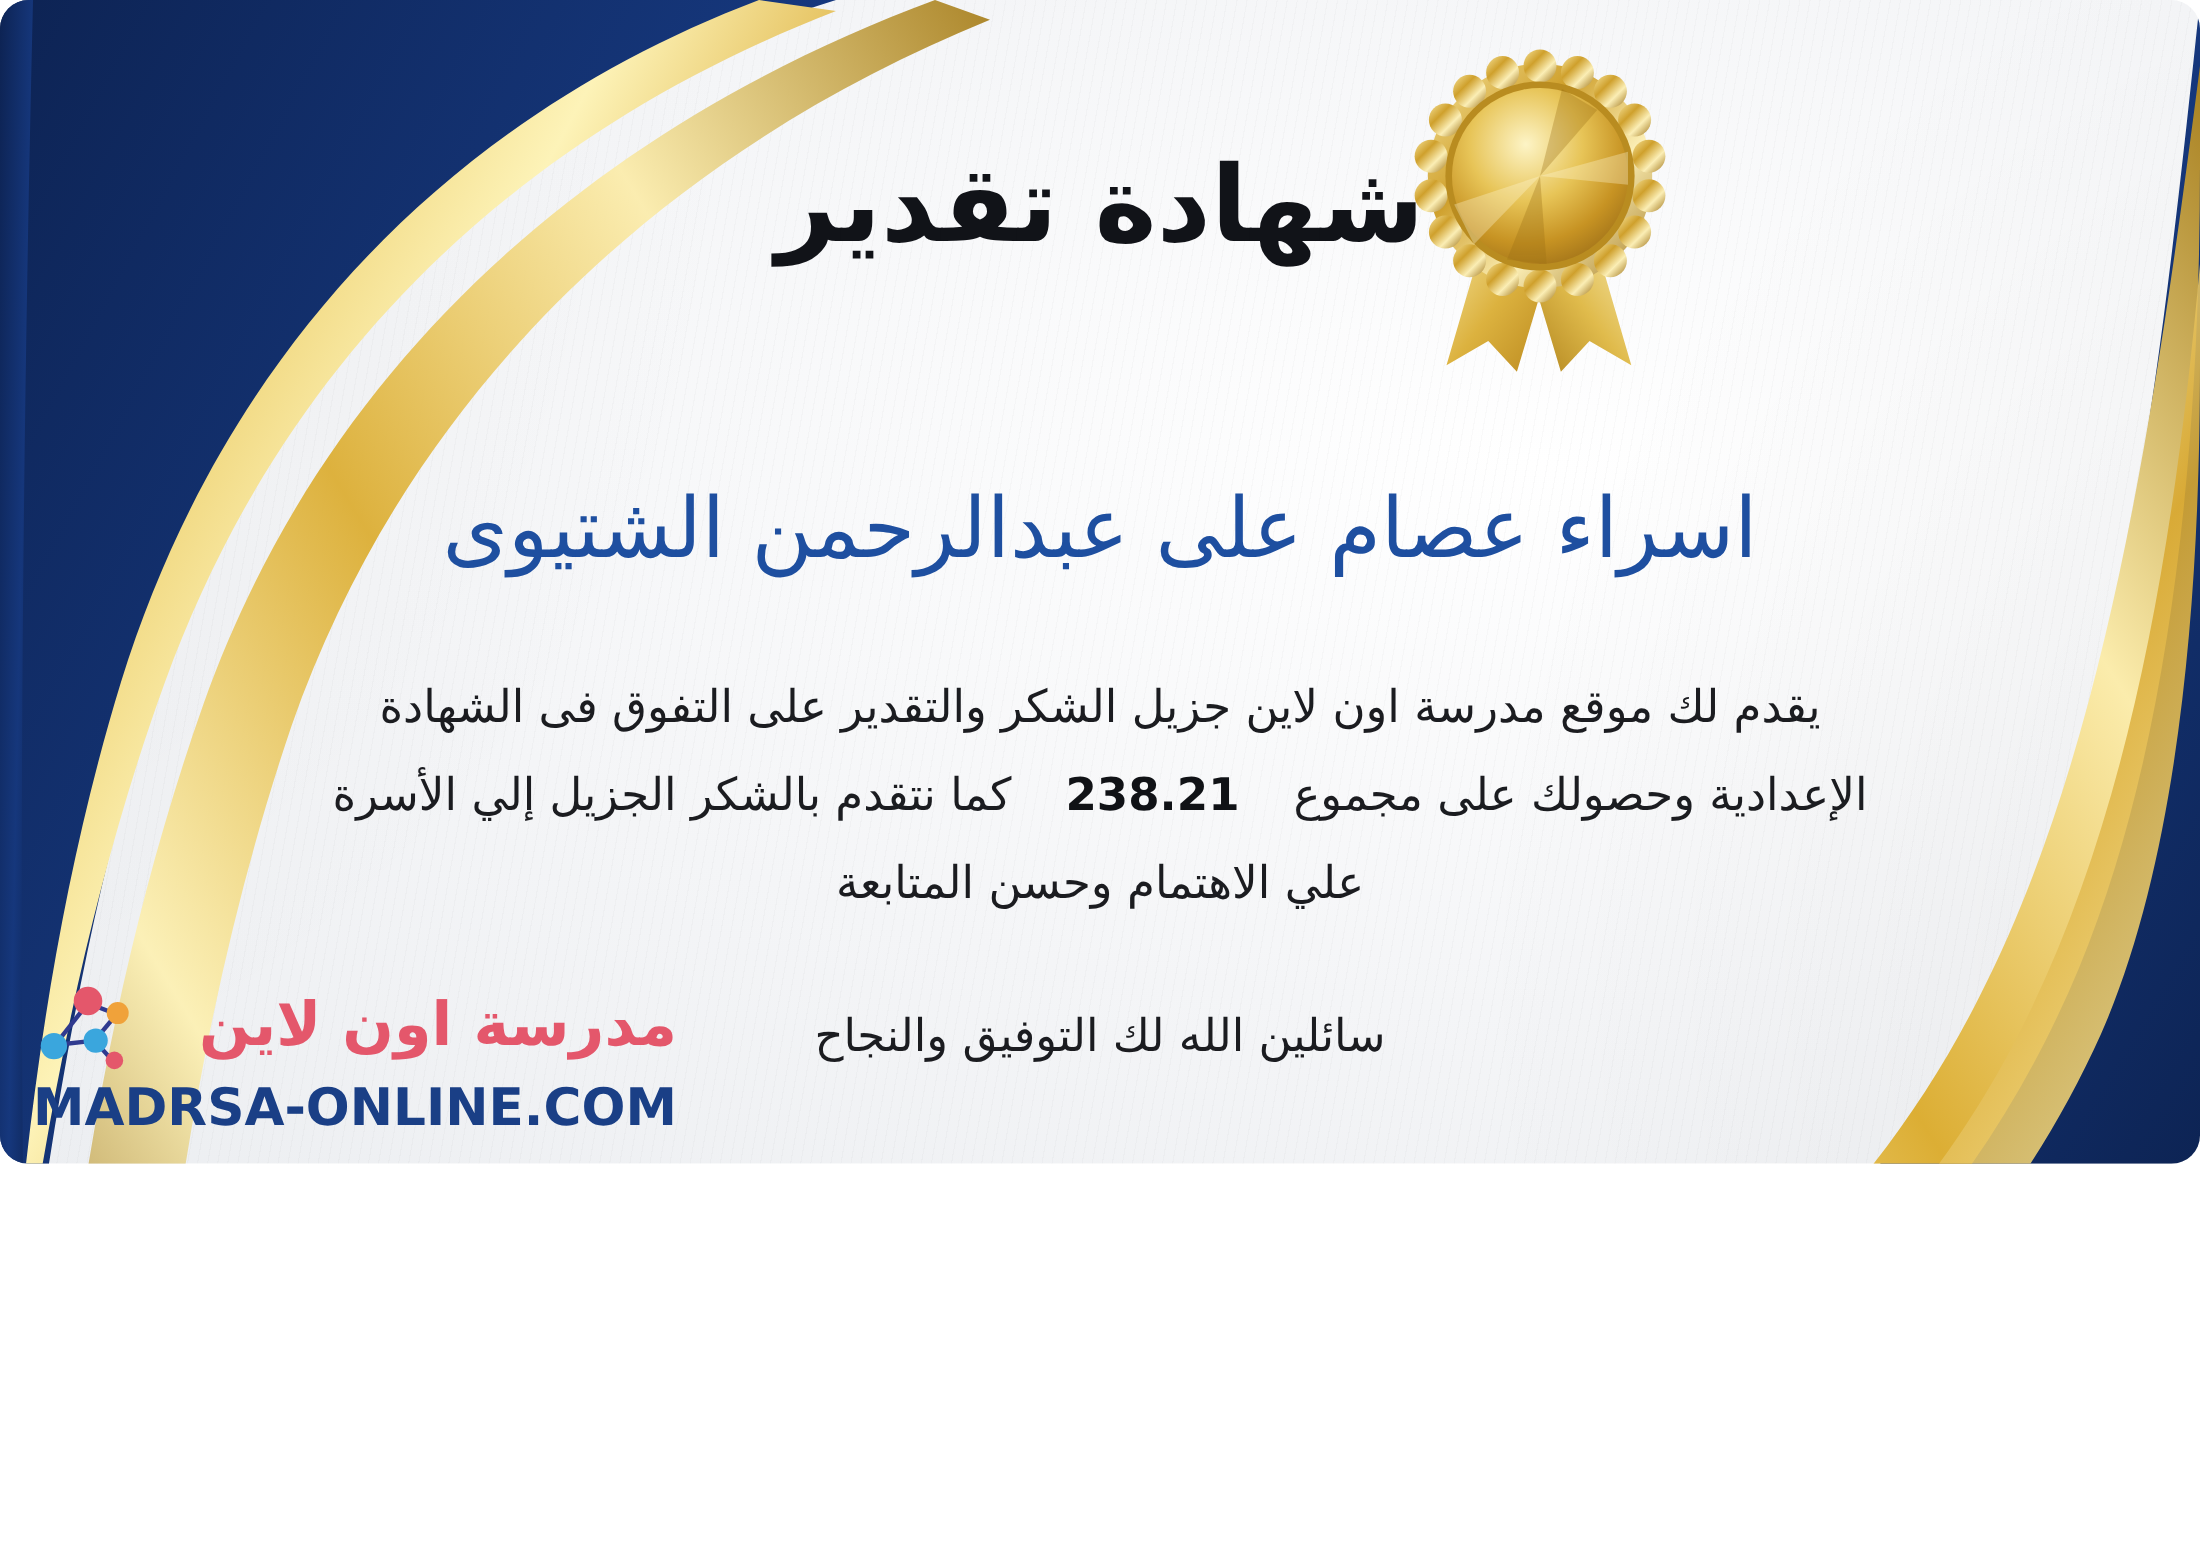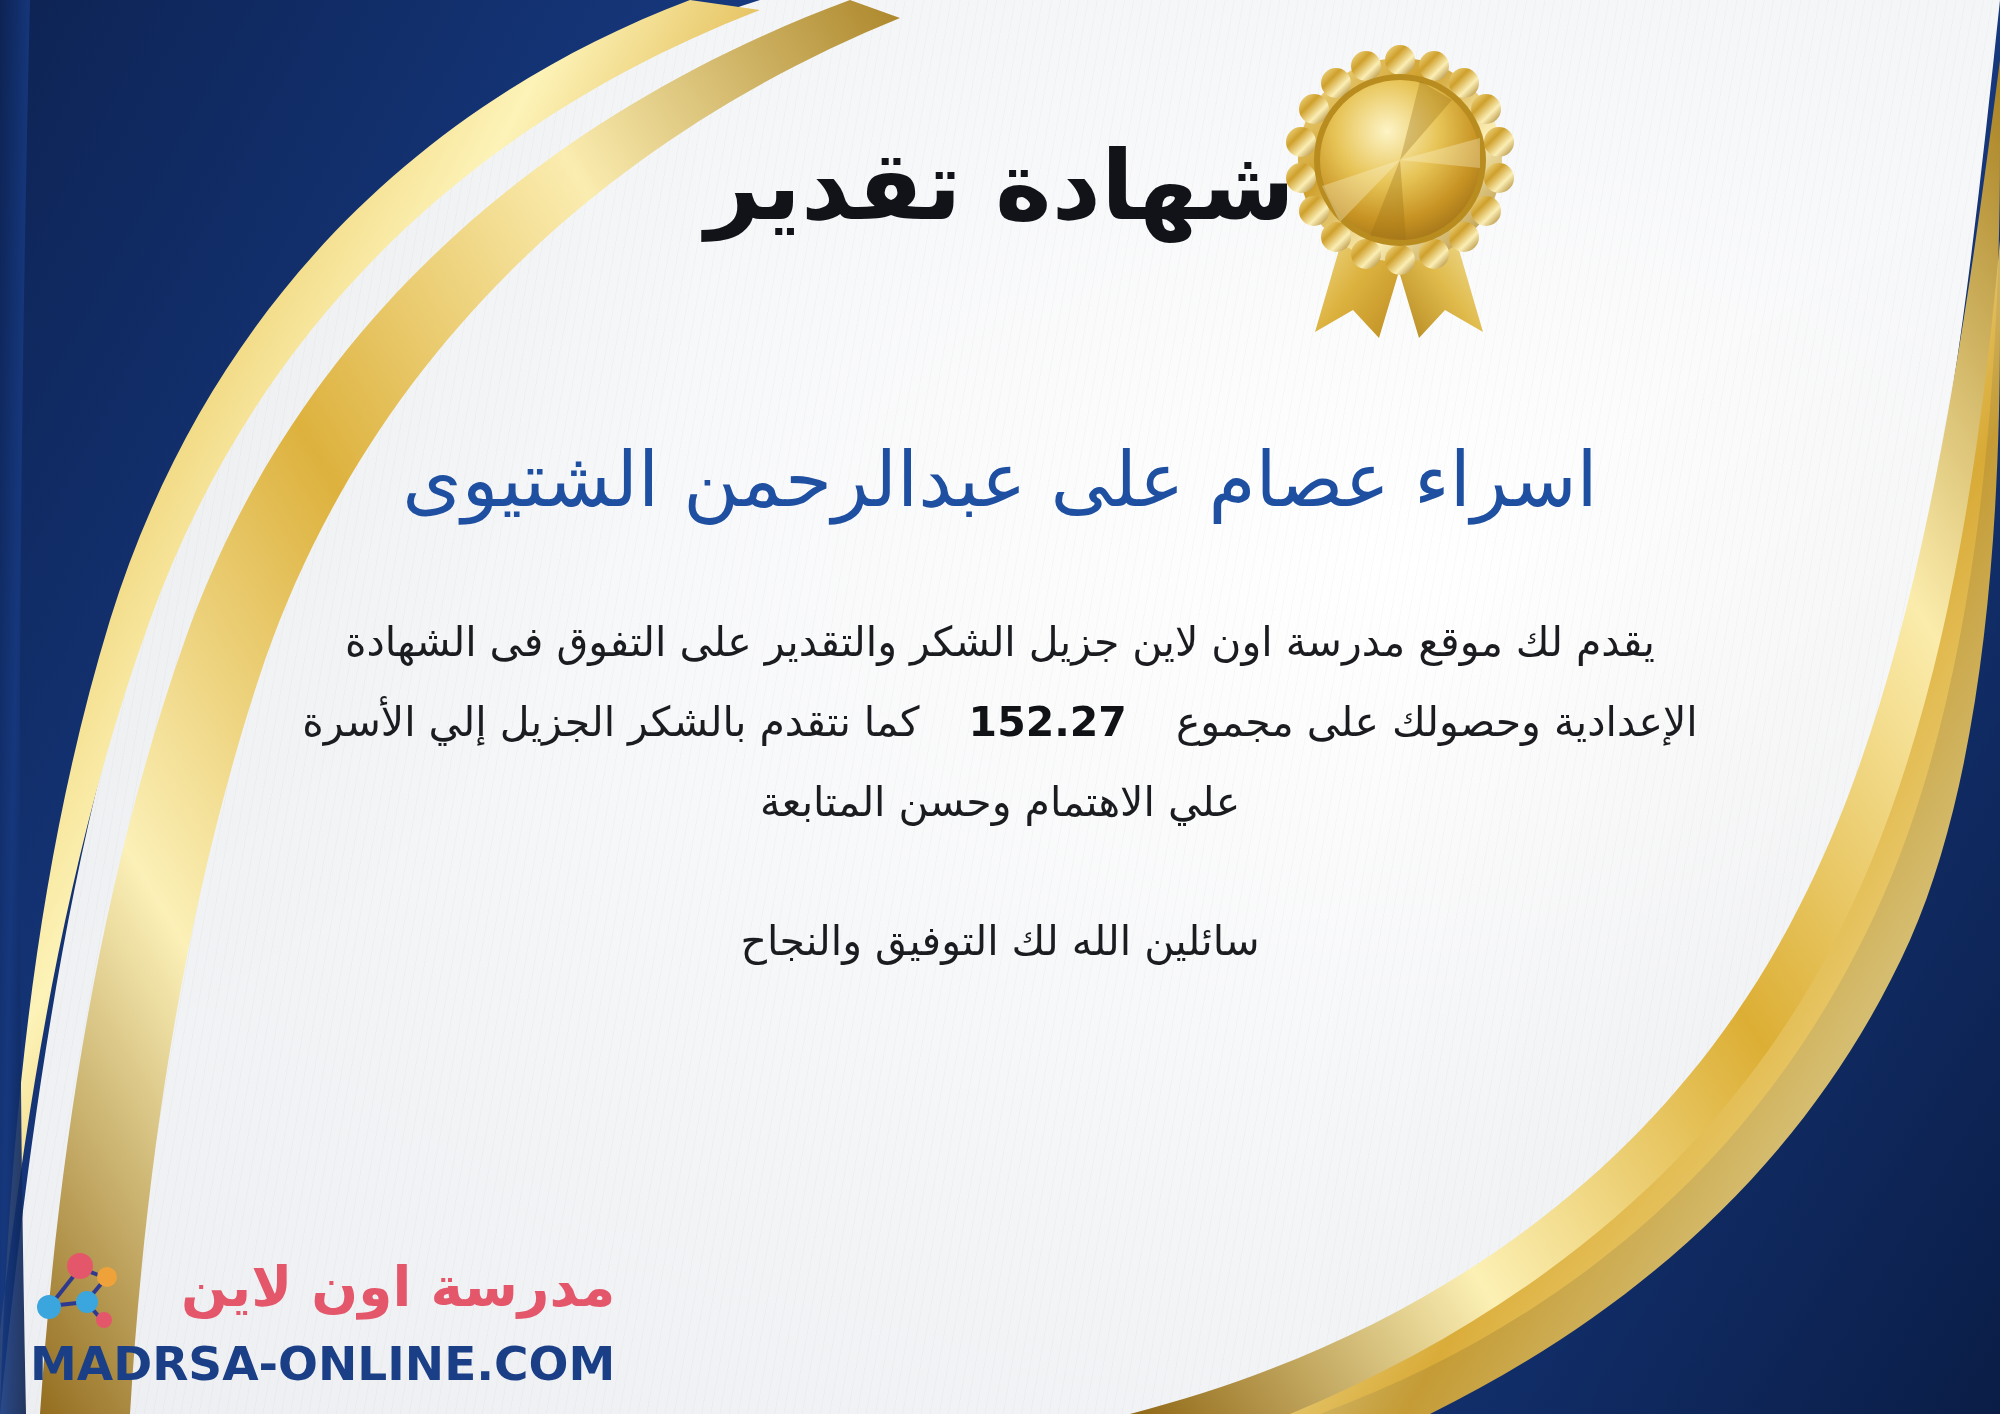--- a/index.html
+++ b/index.html
@@ -6,23 +6,24 @@
     margin: 0;
     padding: 0;
     background: #ffffff;
   }
   body {
     font-family: "DejaVu Sans", sans-serif;
   }
   #certificate {
     position: relative;
     width: 2000px;
-    height: 1414px;
+    height: 1058px;
     overflow: hidden;
     background: #ffffff;
+    border-radius: 26px;
   }
   
   .paper-bg {
     position: absolute;
     inset: 0;
     background:
       repeating-linear-gradient(
         100deg,
         rgba(0,0,0,0.018) 0px,
         rgba(0,0,0,0.018) 1px,
@@ -264,21 +265,21 @@
     </g>
   </svg>
 
   <div class="content">
     <div class="cert-title">شهادة تقدير</div>
 
     <div class="student-name">اسراء عصام على عبدالرحمن الشتيوى</div>
 
     <div class="body-text">
       <span>يقدم لك موقع مدرسة اون لاين جزيل الشكر  والتقدير على التفوق فى الشهادة الإعدادية وحصولك على مجموع</span>
-      <span class="grade-value">152.27</span>
+      <span class="grade-value">238.21</span>
       <span>كما نتقدم  بالشكر الجزيل إلي الأسرة علي الاهتمام وحسن المتابعة</span>
     </div>
 
     <div class="closing-text">سائلين الله لك التوفيق  والنجاح</div>
   </div>
 
   <div class="logo-block">
     <div class="logo-row">
       <span class="logo-text-ar">مدرسة اون لاين</span>
       <svg width="96" height="86" viewBox="0 0 96 86">

